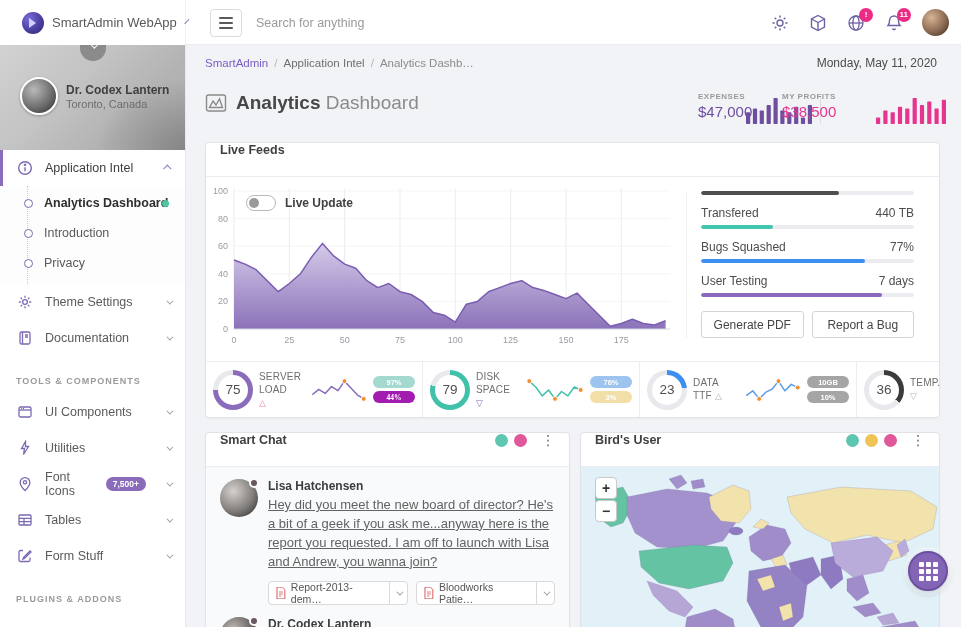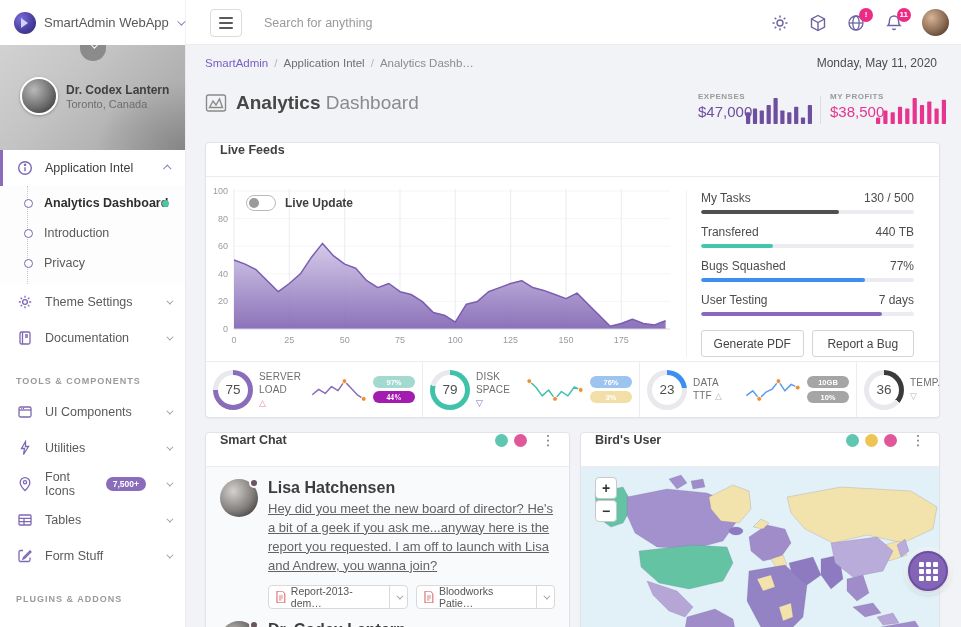--- a/index.html
+++ b/index.html
@@ -7,37 +7,37 @@
   body {
     position:relative; overflow:hidden; background:#f2f3f6;
     font-family:"Liberation Sans", sans-serif; color:#444;
   }
   svg { display:block; }
 
   
   .topbar { position:absolute; left:0; top:0; width:961px; height:45px; background:#fff;
             border-bottom:1px solid #ececec; z-index:30; }
   .brand { position:absolute; left:0; top:0; width:186px; height:45px; display:flex; align-items:center;
-           padding-left:14px; gap:8px; border-right:1px solid #f1f1f1; background:#fff; }
+           padding-left:22px; gap:8px; border-right:1px solid #f1f1f1; background:#fff; }
   .logo { width:22px; height:22px; border-radius:50%;
           background:radial-gradient(circle at 32% 30%, #7a6bd8 0%, #4a3f9f 55%, #2e2a6e 100%);
           position:relative; flex:0 0 auto; }
   .logo::after { content:""; position:absolute; left:7px; top:6px; width:0; height:0;
           border-left:7px solid #cfd3ff; border-top:5px solid transparent; border-bottom:5px solid transparent; }
   .brand-name { font-size:13px; color:#585858; white-space:nowrap; }
   .chev { display:inline-block; width:6px; height:6px; border-right:1.5px solid #8e7cc3;
           border-bottom:1.5px solid #8e7cc3; transform:rotate(45deg) translateY(-2px); }
   .chev.gray { border-color:#9b9b9b; width:5px; height:5px; }
   .chev.up { transform:rotate(-135deg) translateY(-1px); }
   .hamburger { position:absolute; left:210px; top:9px; width:32px; height:28px; background:#fff;
                border:1px solid #dcdcdc; border-radius:4px; display:flex; flex-direction:column;
                justify-content:center; align-items:center; gap:3px; cursor:pointer; }
   .hamburger i { width:14px; height:2px; background:#5a5a5a; border-radius:1px; }
   .search-input { position:absolute; left:256px; top:8px; width:330px; height:29px; border:none; outline:none;
-               font-size:12.5px; color:#0f172a; background:transparent; font-family:"Liberation Sans",sans-serif;margin-left:8px;}
+               font-size:12.5px; color:#0f172a; background:transparent; font-family:"Liberation Sans",sans-serif;}
   .search-input::placeholder { color:#9a9a9a; }
   .top-icons { position:absolute; right:12px; top:0; height:45px; display:flex; align-items:center; gap:18px; }
   .tico { position:relative; width:20px; height:20px; cursor:pointer; }
   .tico svg { stroke:#6c63a4; }
   .badge-dot { position:absolute; top:-5px; right:-7px; min-width:14px; height:14px; padding:0 3px;
                background:#ec2b84; color:#fff; border-radius:8px; font-size:8px; font-weight:bold;
                display:flex; align-items:center; justify-content:center; }
   .avatar { border-radius:50%; background:radial-gradient(circle at 35% 32%, #d8b495 0%, #8a6a52 55%, #36281d 100%); }
   .avatar.top { width:27px; height:27px; cursor:pointer; }
 
@@ -137,21 +137,21 @@
   
   #chat-card { left:205px; top:432px; width:365px; height:212px; }
   .hdr-dots { margin-left:auto; display:flex; align-items:center; gap:6px; }
   .dot13 { width:13px; height:13px; border-radius:50%; }
   .kebab { font-size:14px; color:#666; margin-left:8px; cursor:pointer; line-height:1; }
   .chat-body { position:absolute; inset:34px 0 0 0; background:#f8fafc; border-radius:0 0 4px 4px; padding:12px 14px; overflow:hidden;}
   .msg { display:flex; gap:10px; margin-bottom:10px; }
   .msg .avatar { width:38px; height:38px; position:relative; flex:0 0 auto; filter:grayscale(.9); cursor:pointer;}
   .presence { position:absolute; top:-1px; right:-1px; width:10px; height:10px; border-radius:50%;
               background:#ec2b84; border:2px solid #f8fafc; }
-  .msg-name { font-size:16px; font-weight:bold; color:#3d3d3d; margin-bottom:3px; }
+  .msg-name { font-size:12px; font-weight:bold; color:#3d3d3d; margin-bottom:3px; }
   .msg-text { font-size:13px; color:#636363; line-height:1.45;text-decoration:underline; }
   .attach-row { display:flex; gap:8px; margin:4px 0 12px 48px; }
   .chip { display:flex; align-items:center; height:24px; background:#fff; border:1px solid #d9d9d9;
           border-radius:4px; font-size:10.5px; color:#555; cursor:pointer; overflow:hidden;}
   .chip .doc { margin:0 5px 0 7px; }
   .chip .caret { border-left:1px solid #d9d9d9; align-self:stretch; display:flex; align-items:center; padding:0 6px; margin-left:7px;}
 
   
   #map-card { left:580px; top:432px; width:360px; height:212px; }
   .map-body { position:absolute; inset:34px 0 0 0; overflow:hidden; border-radius:0 0 4px 4px; background:#e1f1f7;}
@@ -330,21 +330,21 @@
     <rect x="13.7" y="14.4" width="4.2" height="13.6" rx="0.8" fill="#6e4e9e"></rect>
     <rect x="20.6" y="9.1" width="4.2" height="18.9" rx="0.8" fill="#6e4e9e"></rect>
     <rect x="27.5" y="2.0" width="4.2" height="26.0" rx="0.8" fill="#6e4e9e"></rect>
     <rect x="34.3" y="14.4" width="4.2" height="13.6" rx="0.8" fill="#6e4e9e"></rect>
     <rect x="41.2" y="16.2" width="4.2" height="11.8" rx="0.8" fill="#6e4e9e"></rect>
     <rect x="48.1" y="10.8" width="4.2" height="17.2" rx="0.8" fill="#6e4e9e"></rect>
     <rect x="54.9" y="21.5" width="4.2" height="6.5" rx="0.8" fill="#6e4e9e"></rect>
     <rect x="61.8" y="9.1" width="4.2" height="18.9" rx="0.8" fill="#6e4e9e"></rect>
   </svg>
 <div class="kpi-divider"></div>
-<div class="kpi" style="left:830px">
+<div class="kpi" style="left:782px">
   <div class="k-label">MY PROFITS</div>
   <div class="k-value" id="prof-val" style="color: rgb(229, 53, 143);">$38,500</div>
 </div>
 <svg width="70" height="28" style="position:absolute;left:876px;top:96px" viewBox="0 0 70 28">
     <rect x="0.0" y="21.5" width="4.2" height="6.5" rx="0.8" fill="#e5358f"></rect>
     <rect x="7.3" y="14.4" width="4.2" height="13.6" rx="0.8" fill="#e5358f"></rect>
     <rect x="14.6" y="16.2" width="4.2" height="11.8" rx="0.8" fill="#e5358f"></rect>
     <rect x="21.9" y="10.8" width="4.2" height="17.2" rx="0.8" fill="#e5358f"></rect>
     <rect x="29.2" y="12.6" width="4.2" height="15.4" rx="0.8" fill="#e5358f"></rect>
     <rect x="36.6" y="2.0" width="4.2" height="26.0" rx="0.8" fill="#e5358f"></rect>
@@ -398,24 +398,20 @@
       <text x="358.0" y="160" font-size="9" fill="#9a9aa2" text-anchor="middle" font-family="Liberation Sans,sans-serif">150</text>
       <line x1="413.3" y1="6" x2="413.3" y2="146" stroke="#ebebf2"></line>
       <text x="413.3" y="160" font-size="9" fill="#9a9aa2" text-anchor="middle" font-family="Liberation Sans,sans-serif">175</text>
       <path d="M26.0,146 L26.0,77.0 L37.1,81.1 L48.1,86.7 L59.2,97.7 L70.3,108.7 L81.3,100.5 L92.4,90.8 L103.5,74.2 L114.5,60.4 L125.6,72.9 L136.7,81.1 L147.7,85.3 L158.8,97.7 L169.9,104.6 L180.9,100.5 L192.0,108.7 L203.1,111.5 L214.1,118.4 L225.2,129.4 L236.3,132.2 L247.3,139.1 L258.4,121.2 L269.5,118.4 L280.5,108.7 L291.6,104.6 L302.6,100.5 L313.7,97.7 L324.8,104.6 L335.8,107.4 L346.9,111.5 L358.0,115.6 L369.0,110.1 L380.1,121.2 L391.2,132.2 L402.2,143.2 L413.3,140.5 L424.4,136.3 L435.4,140.5 L446.5,141.9 L457.6,137.7 L457.6,146 Z" fill="url(#gA)" opacity="0.92"></path>
       <path d="M26.0,77.0 L37.1,81.1 L48.1,86.7 L59.2,97.7 L70.3,108.7 L81.3,100.5 L92.4,90.8 L103.5,74.2 L114.5,60.4 L125.6,72.9 L136.7,81.1 L147.7,85.3 L158.8,97.7 L169.9,104.6 L180.9,100.5 L192.0,108.7 L203.1,111.5 L214.1,118.4 L225.2,129.4 L236.3,132.2 L247.3,139.1 L258.4,121.2 L269.5,118.4 L280.5,108.7 L291.6,104.6 L302.6,100.5 L313.7,97.7 L324.8,104.6 L335.8,107.4 L346.9,111.5 L358.0,115.6 L369.0,110.1 L380.1,121.2 L391.2,132.2 L402.2,143.2 L413.3,140.5 L424.4,136.3 L435.4,140.5 L446.5,141.9 L457.6,137.7" fill="none" stroke="#7a5cb1" stroke-width="1.5" stroke-linejoin="round"></path>
       <line x1="26" y1="146" x2="462" y2="146" stroke="#d9d9e0"></line>
     </svg>
 
   <div class="stats-panel" style="border-left:1px solid #f0f0f3;padding-left:14px;margin-left:-14px">
     <div class="stat-row">
-      <div class="stat-line">
-          <span>My Tasks</span>
-          <span>130 / 500</span>
-        </div>
       <div class="pbar">
           <div class="fill" style="width: 65%; background: rgb(79, 79, 79);"></div>
         </div>
     </div>
     <div class="stat-row">
       <div class="stat-line">
           <span>Transfered</span>
           <span>440 TB</span>
         </div>
       <div class="pbar">

